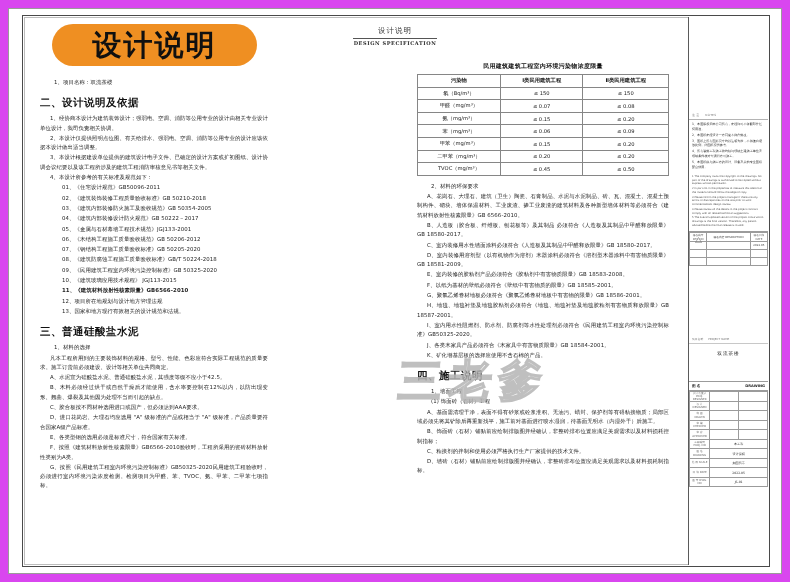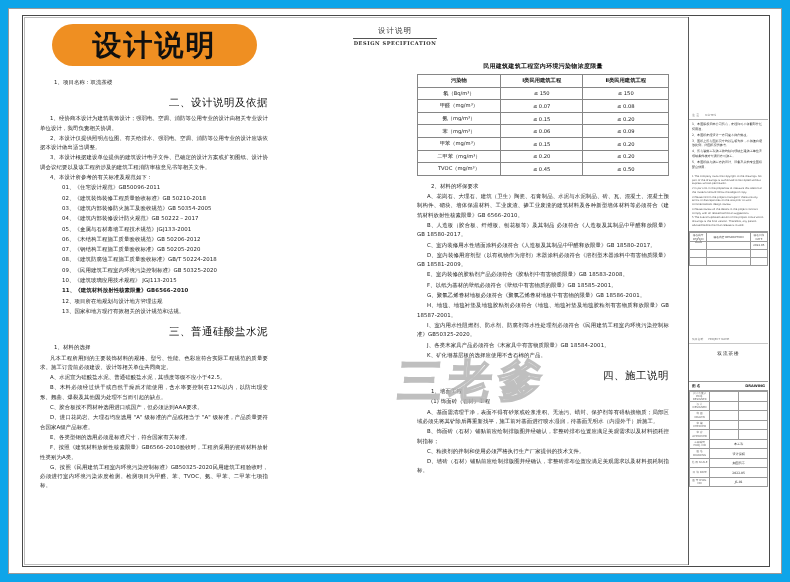--- a/index.html
+++ b/index.html
@@ -6,21 +6,21 @@
   html, body {
     margin: 0; padding: 0;
     width: 790px; height: 582px;
     background: #f2f2f2;
     font-family: "DejaVu Sans", "Liberation Sans", sans-serif;
     overflow: hidden;
   }
   #sheet {
     position: relative;
     width: 790px; height: 582px;
-    background: #0ea5e9;
+    background: #d946ef;
   }
   
   .outer-frame {
     position: absolute;
     left: 8px; top: 8px;
     width: 774px; height: 566px;
     background: #ffffff;
     border: 1px solid #9a9a9a;
   }
   .inner-frame {
@@ -79,25 +79,24 @@
   
   .col {
     position: absolute;
     color: #1a1a1a;
   }
   .col-left  { left: 40px;  top: 52px;  width: 228px; }
   .col-right { left: 417px; top: 62px;  width: 252px; }
 
   .h1 {
     font-family: "DejaVu Serif", "Liberation Serif", serif;
-    font-size: 10.5px; font-weight: 400;
+    font-size: 10.5px; font-weight: 700;
     letter-spacing: .5px;
     margin: 9px 0 4px 0;
     color: #111;
-    text-align: right;
   }
   .p {
     font-size: 5.4px; line-height: 1.72;
     margin: 0 0 1px 0;
     text-align: justify;
     color: #1d1d1d;
     letter-spacing: .1px;
   }
   .p.ind { text-indent: 10px; }
   .p.sub { padding-left: 14px; text-indent: 0; }

